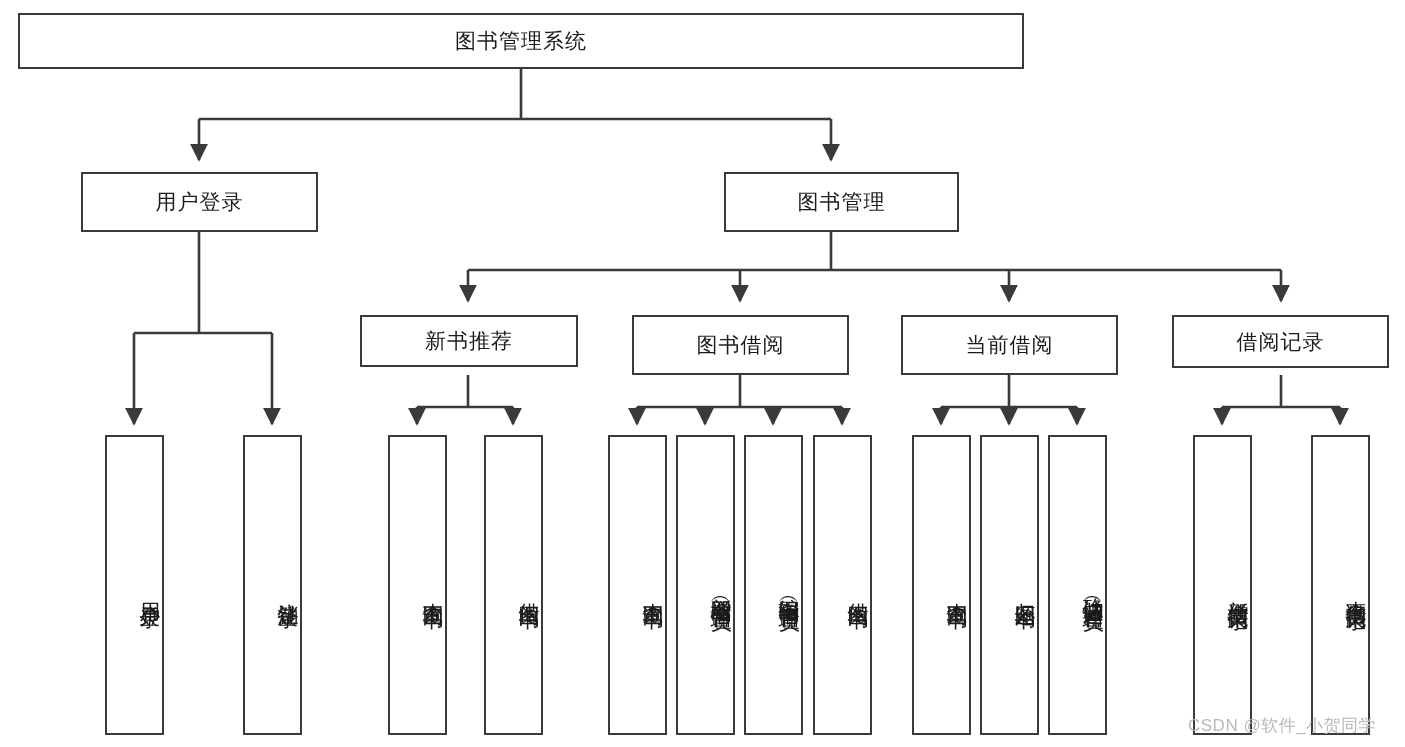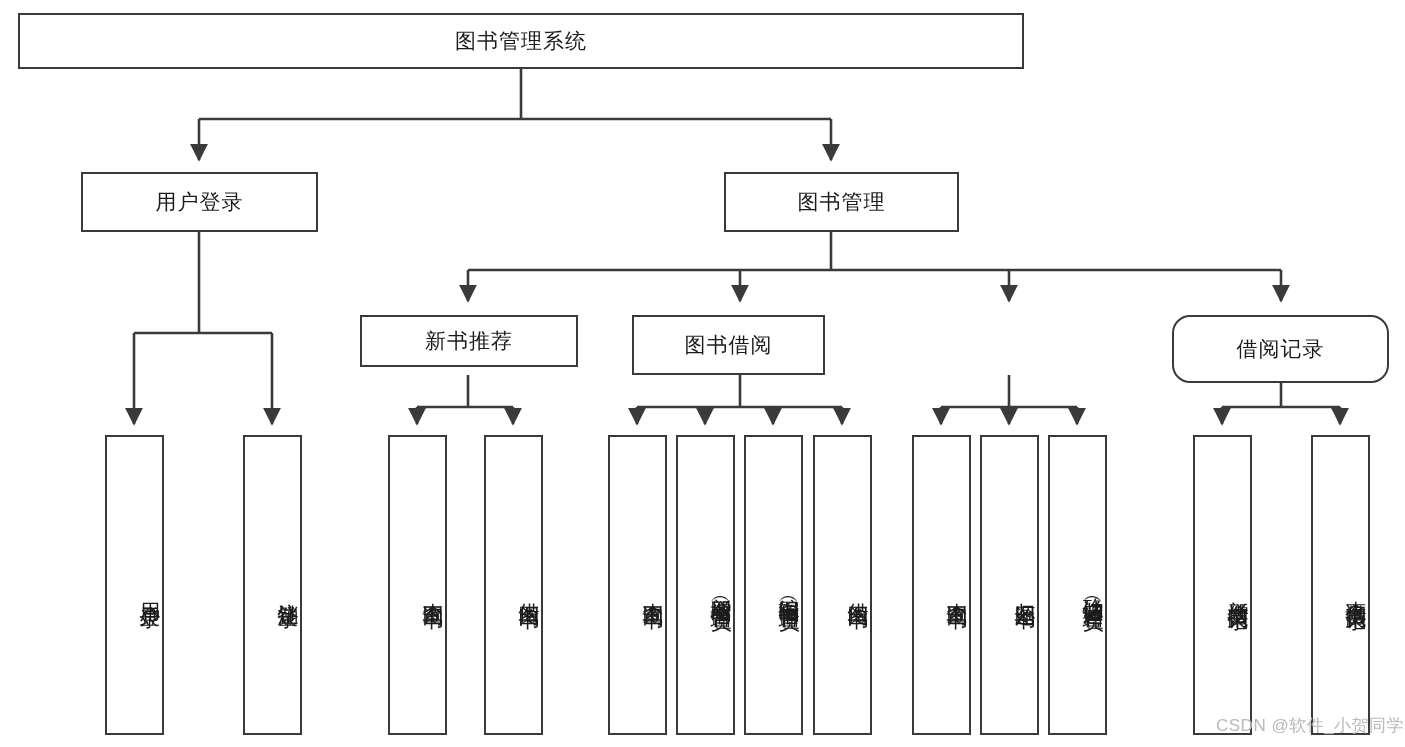--- a/index.html
+++ b/index.html
@@ -56,21 +56,20 @@
     text-orientation: upright;
   }
   .watermark {
     position: absolute;
     left: 1188px;
     top: 714px;
     font-size: 17px;
     color: #b9b9b9;
     white-space: nowrap;
     letter-spacing: 0.5px;
-    margin-left: 28px;
   }
 </style>
 </head>
 <body>
 
 <div id="canvas">
 
   <svg class="connectors" viewBox="0 0 1405 747" xmlns="http://www.w3.org/2000/svg">
     <defs>
       <marker id="arrow" viewBox="0 0 10 10" refX="9" refY="5" markerWidth="7" markerHeight="7" orient="auto-start-reverse">
@@ -130,26 +129,29 @@
   </div>
 
   <div class="node node-h" style="left:724px; top:172px; width:235px; height:60px;">
     <span>图书管理</span>
   </div>
 
   <div class="node node-h" style="left:360px; top:315px; width:218px; height:52px;">
     <span>新书推荐</span>
   </div>
 
-  <div class="node node-h" style="left:632px; top:315px; width:193px; height:60px;">
+  <div class="node node-h" style="left:632px; top:315px; width:217px; height:60px;">
     <span>图书借阅</span>
   </div>
 
+  <div class="node node-h" style="left:901px; top:315px; width:217px; height:60px;">
+    <span>当前借阅</span>
+  </div>
 
-  <div class="node node-h" style="left:1172px; top:315px; width:217px; height:68px;border-radius:18px;">
+  <div class="node node-h" style="left:1172px; top:315px; width:217px; height:53px;">
     <span>借阅记录</span>
   </div>
 
   <div class="node node-v" style="left:105px; top:435px; width:59px; height:300px;">
     <span>用户登录</span>
   </div>
   <div class="node node-v" style="left:243px; top:435px; width:59px; height:300px;">
     <span>注销登录</span>
   </div>
 

